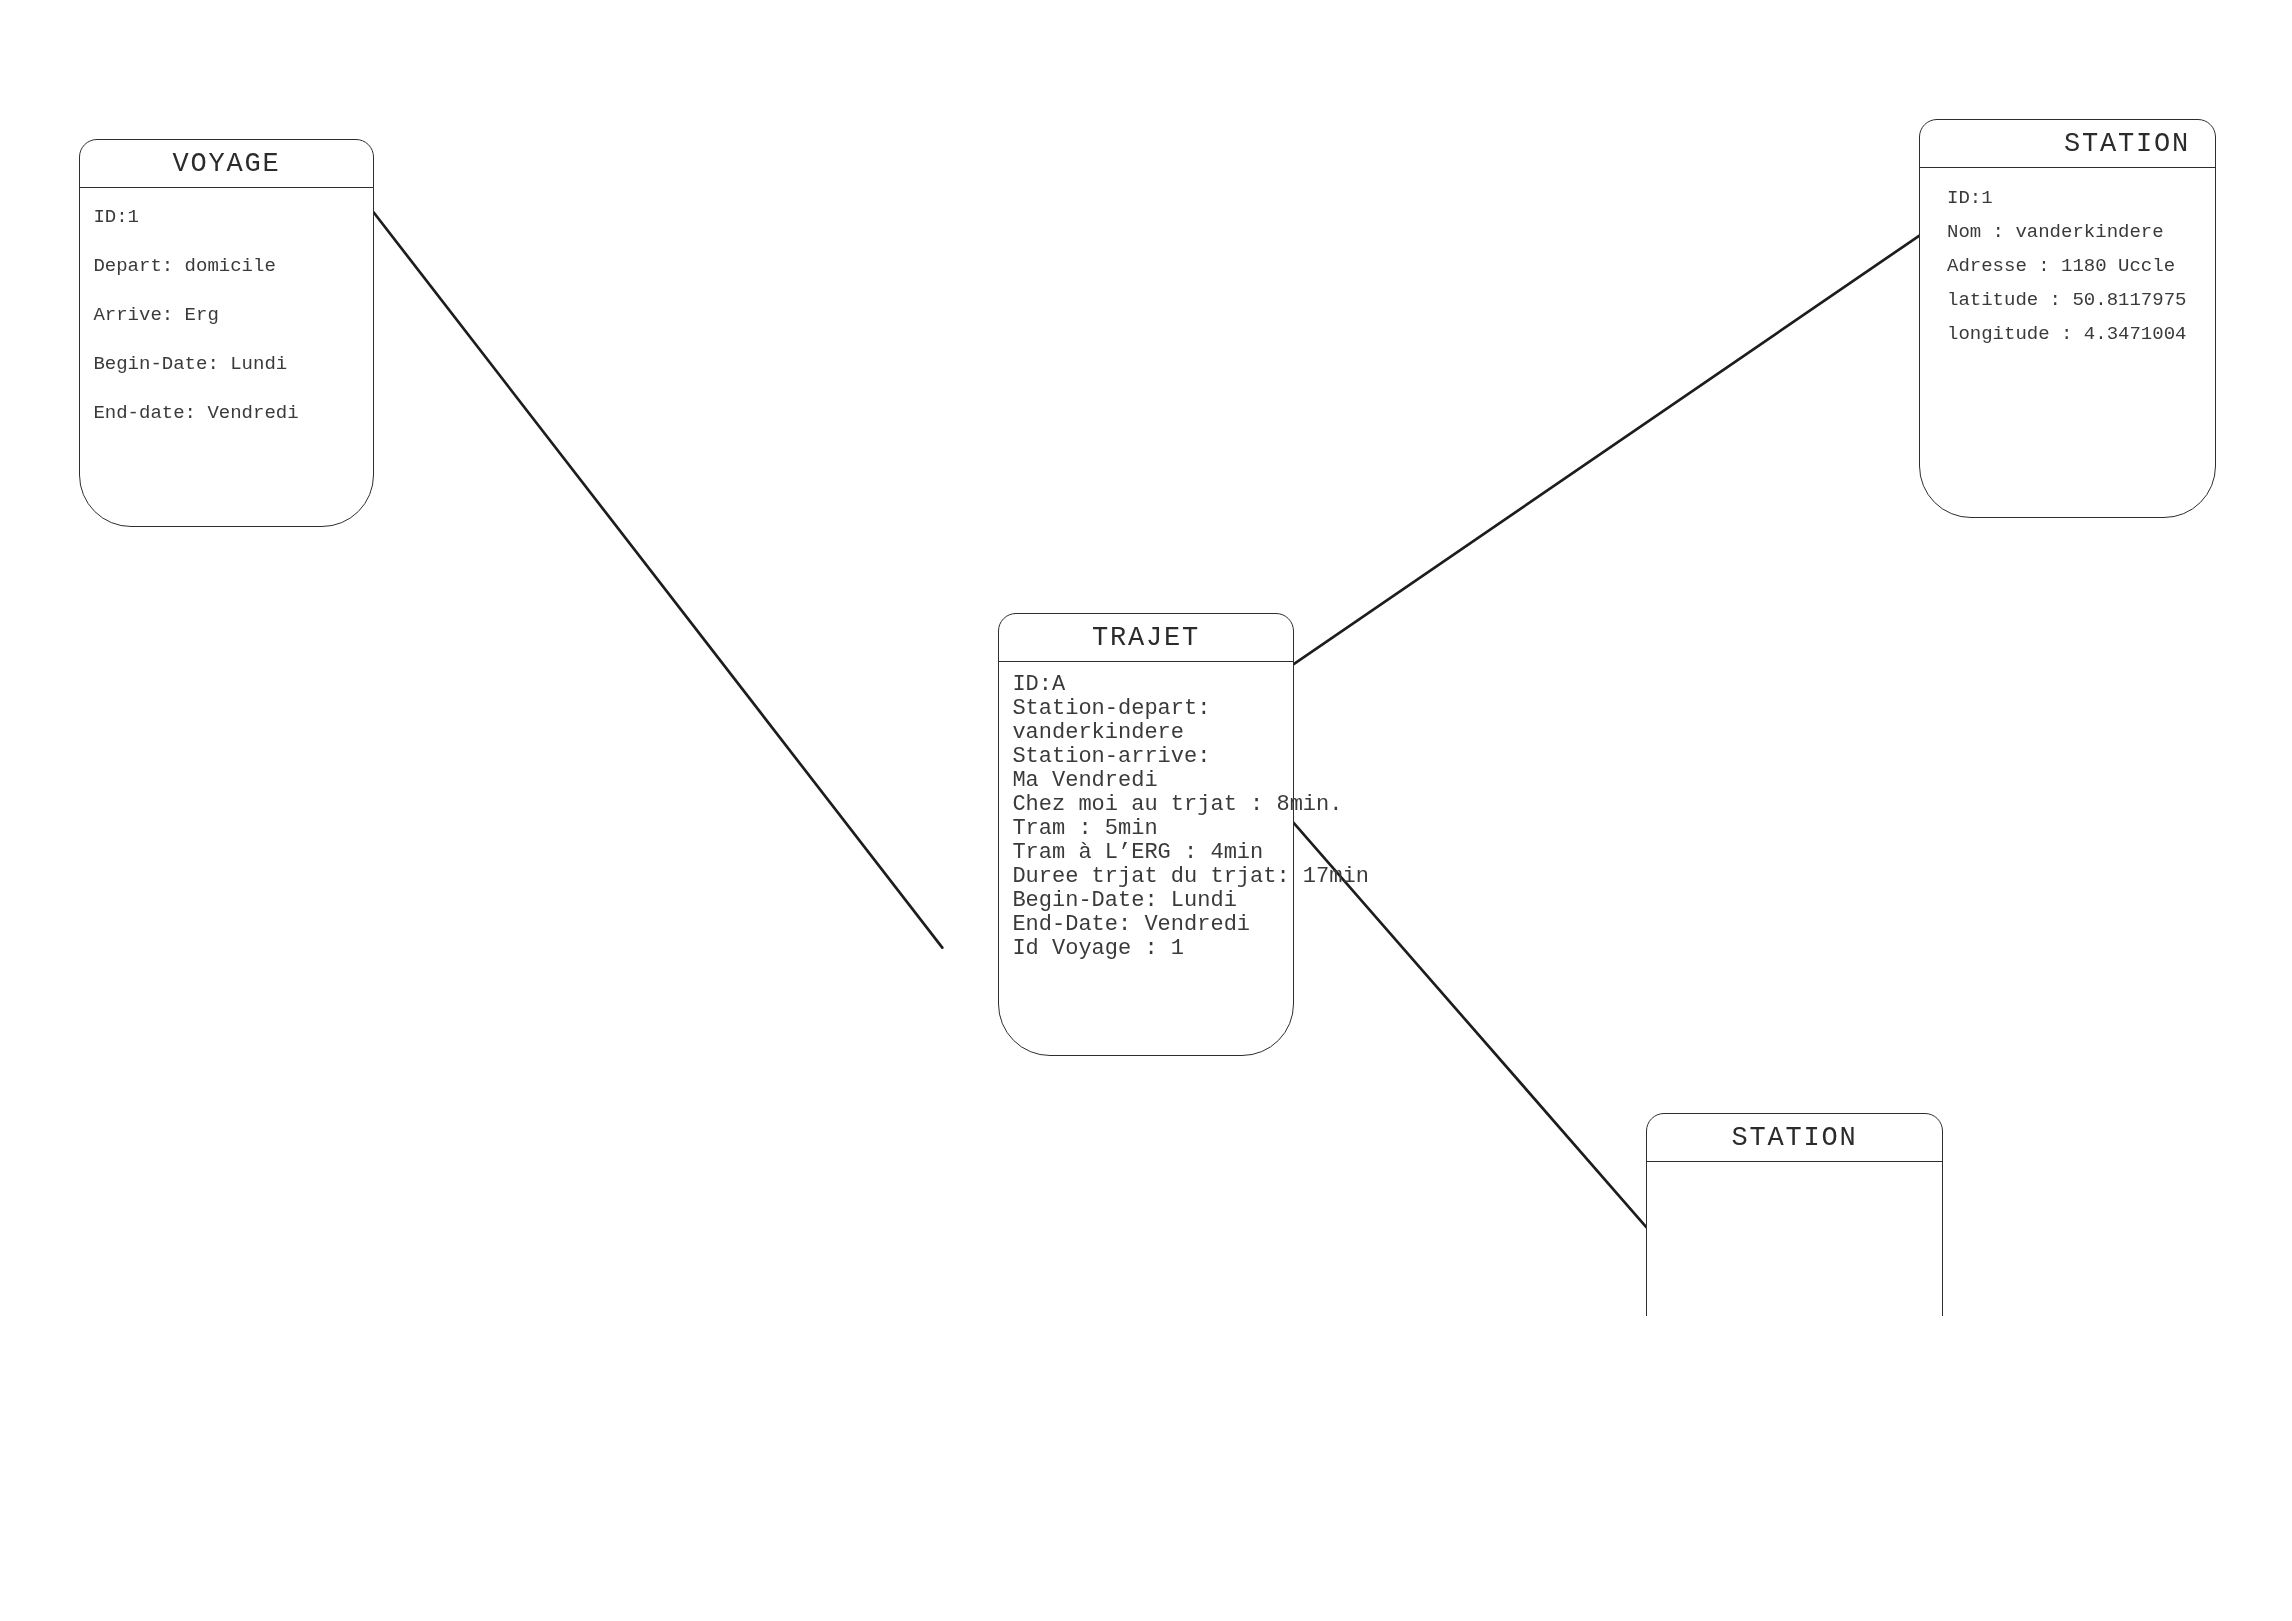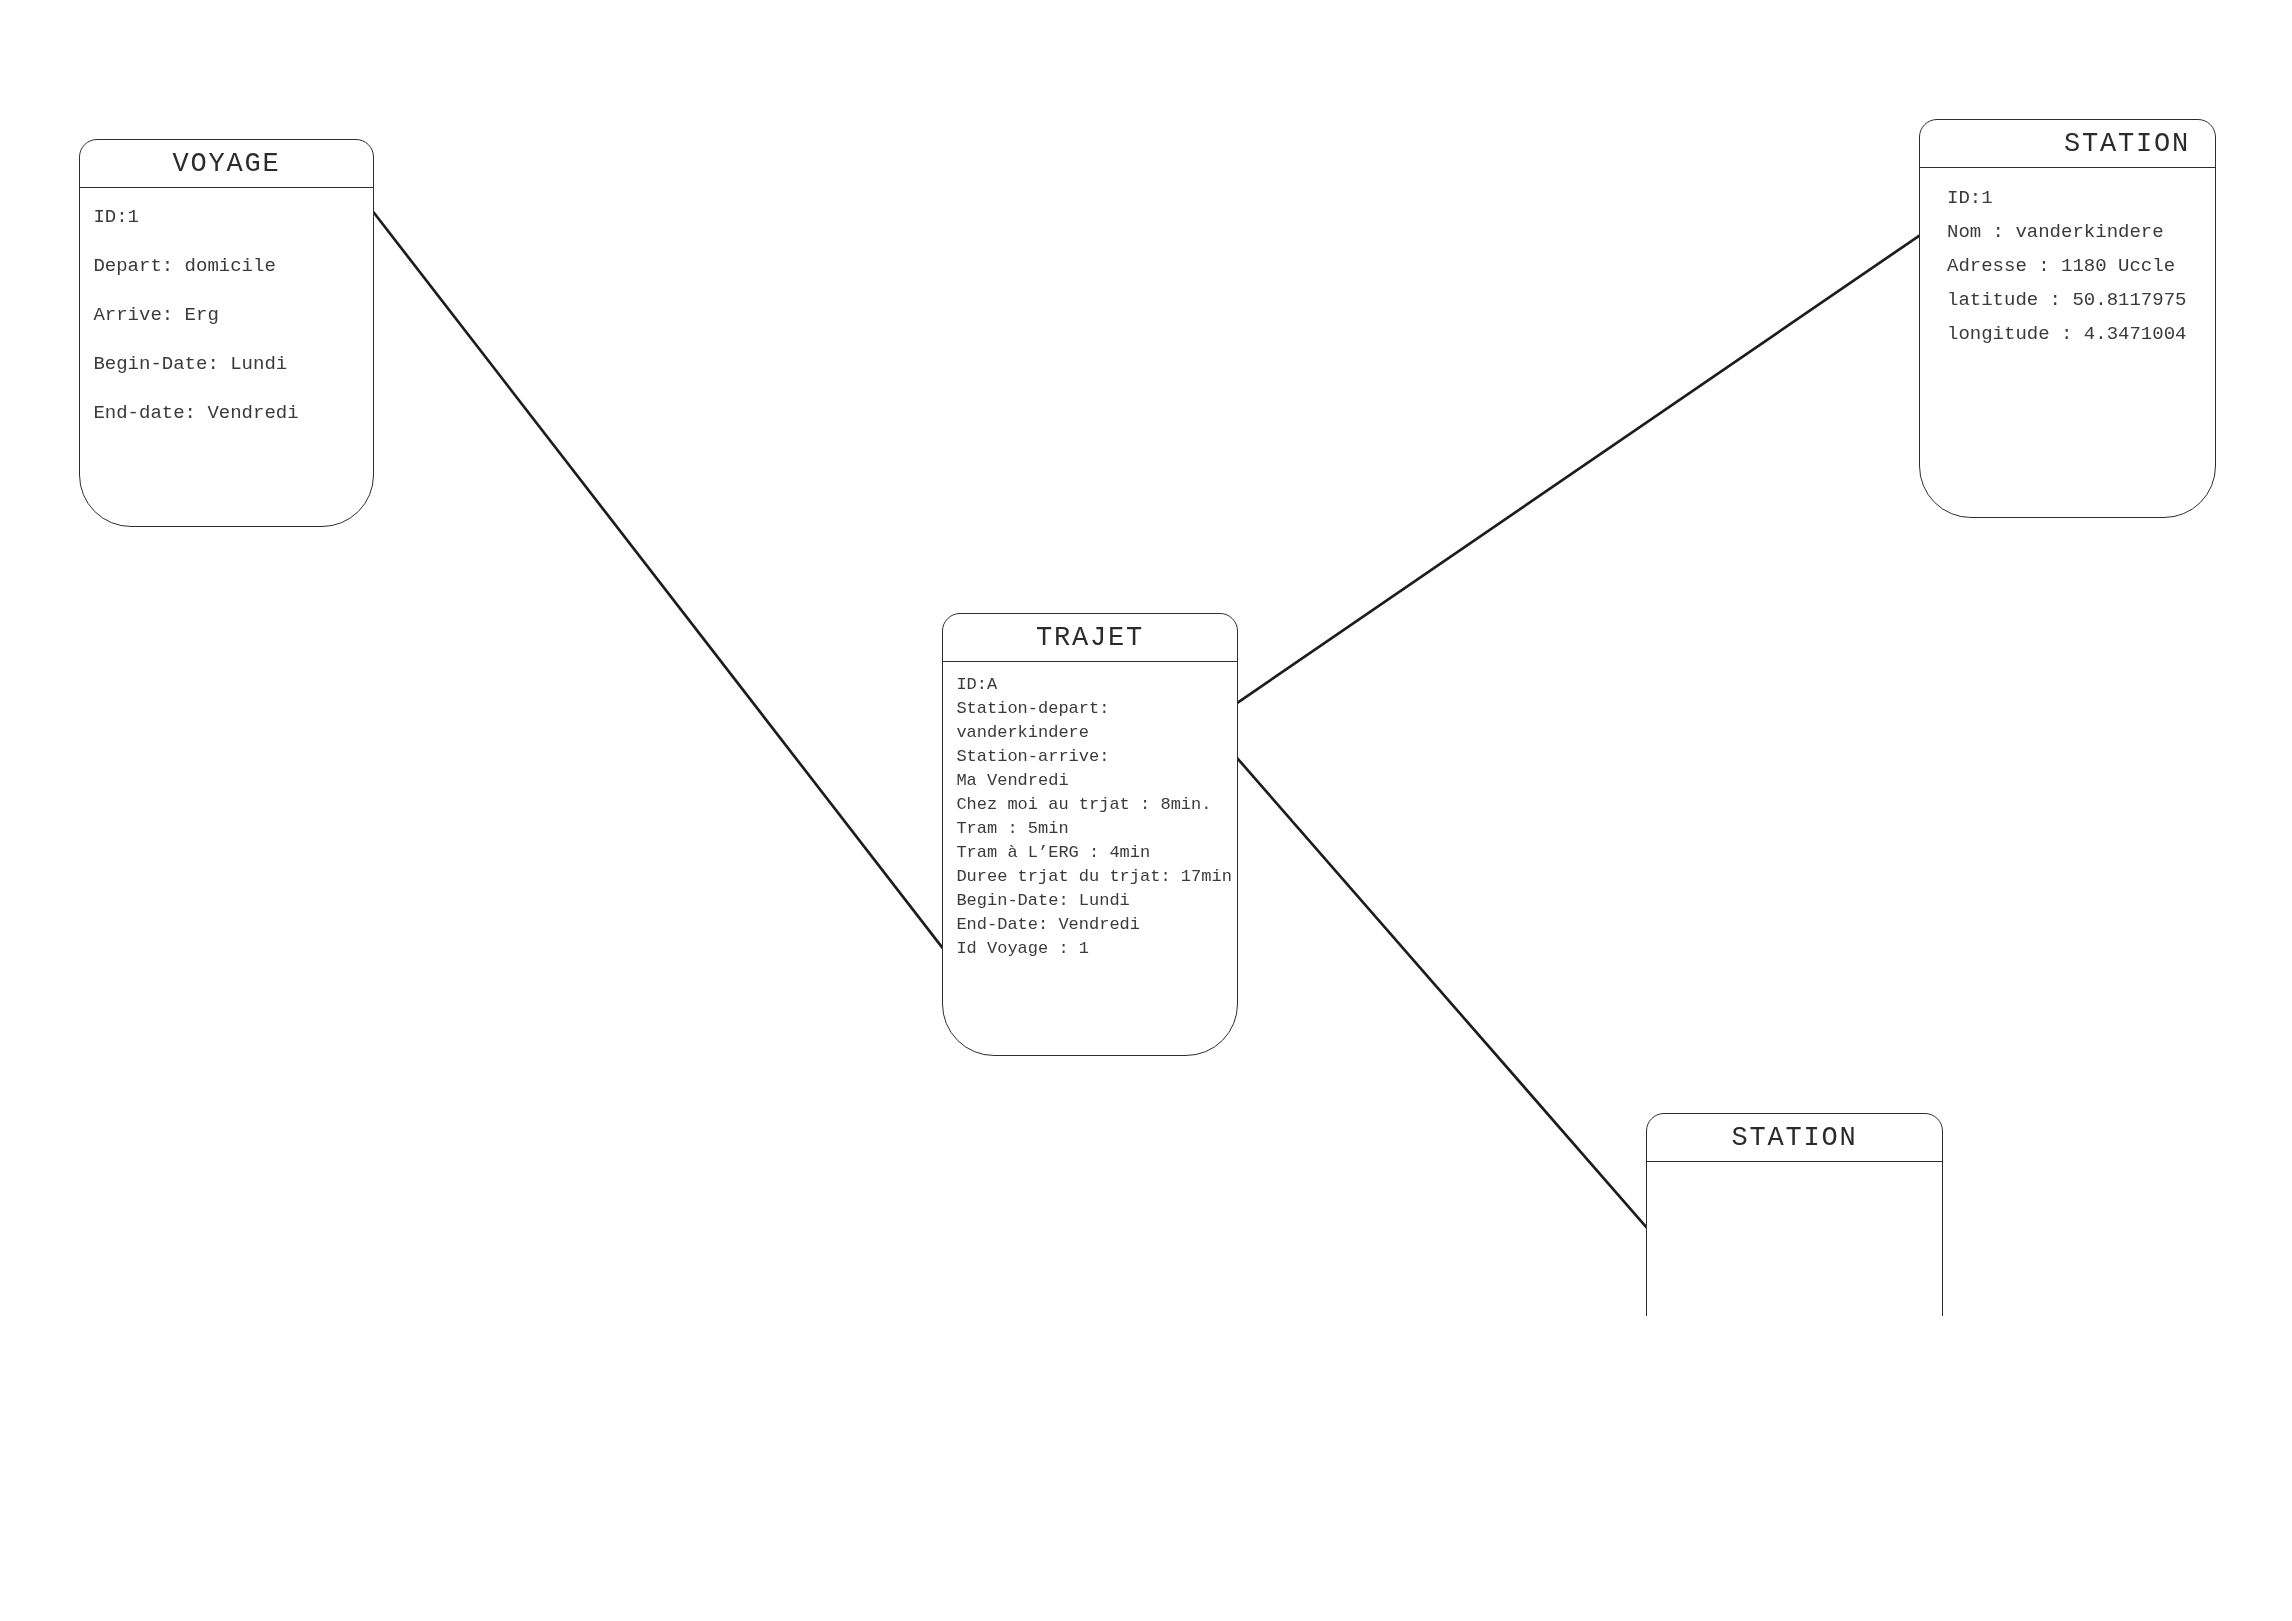--- a/index.html
+++ b/index.html
@@ -63,33 +63,33 @@
     padding: 5.4px 9px 0 13.4px;
   }
   .body-voyage .field {
     font-size: 19px;
     line-height: 49px;
   }
   .body-trajet {
     padding: 10.7px 7.2px 0 13.4px;
   }
   .body-trajet .field {
-    font-size: 17px;
+    font-size: 22px;
     line-height: 24px;
   }
   .body-station {
     padding: 12.5px 9px 0 27px;
   }
   .body-station .field {
     font-size: 19px;
     line-height: 34px;
   }
   
   #entity-voyage   { left: 79px;   top: 139px;  width: 295px; height: 388px; }
-  #entity-trajet   { left: 942px; top: 613px;  width: 296px; height: 443px; }
+  #entity-trajet   { left: 998px; top: 613px;  width: 296px; height: 443px; }
   #entity-station1 { left: 1919px; top: 119px;  width: 297px; height: 399px; }
   #entity-station2 { left: 1646px; top: 1113px; width: 297px; height: 394px; }
 </style>
 </head>
 <body>
 
 <div class="canvas">
 
   <svg class="connectors" viewBox="0 0 2560 1811" xmlns="http://www.w3.org/2000/svg">
     <line x1="417" y1="237" x2="1052" y2="1058"></line>

